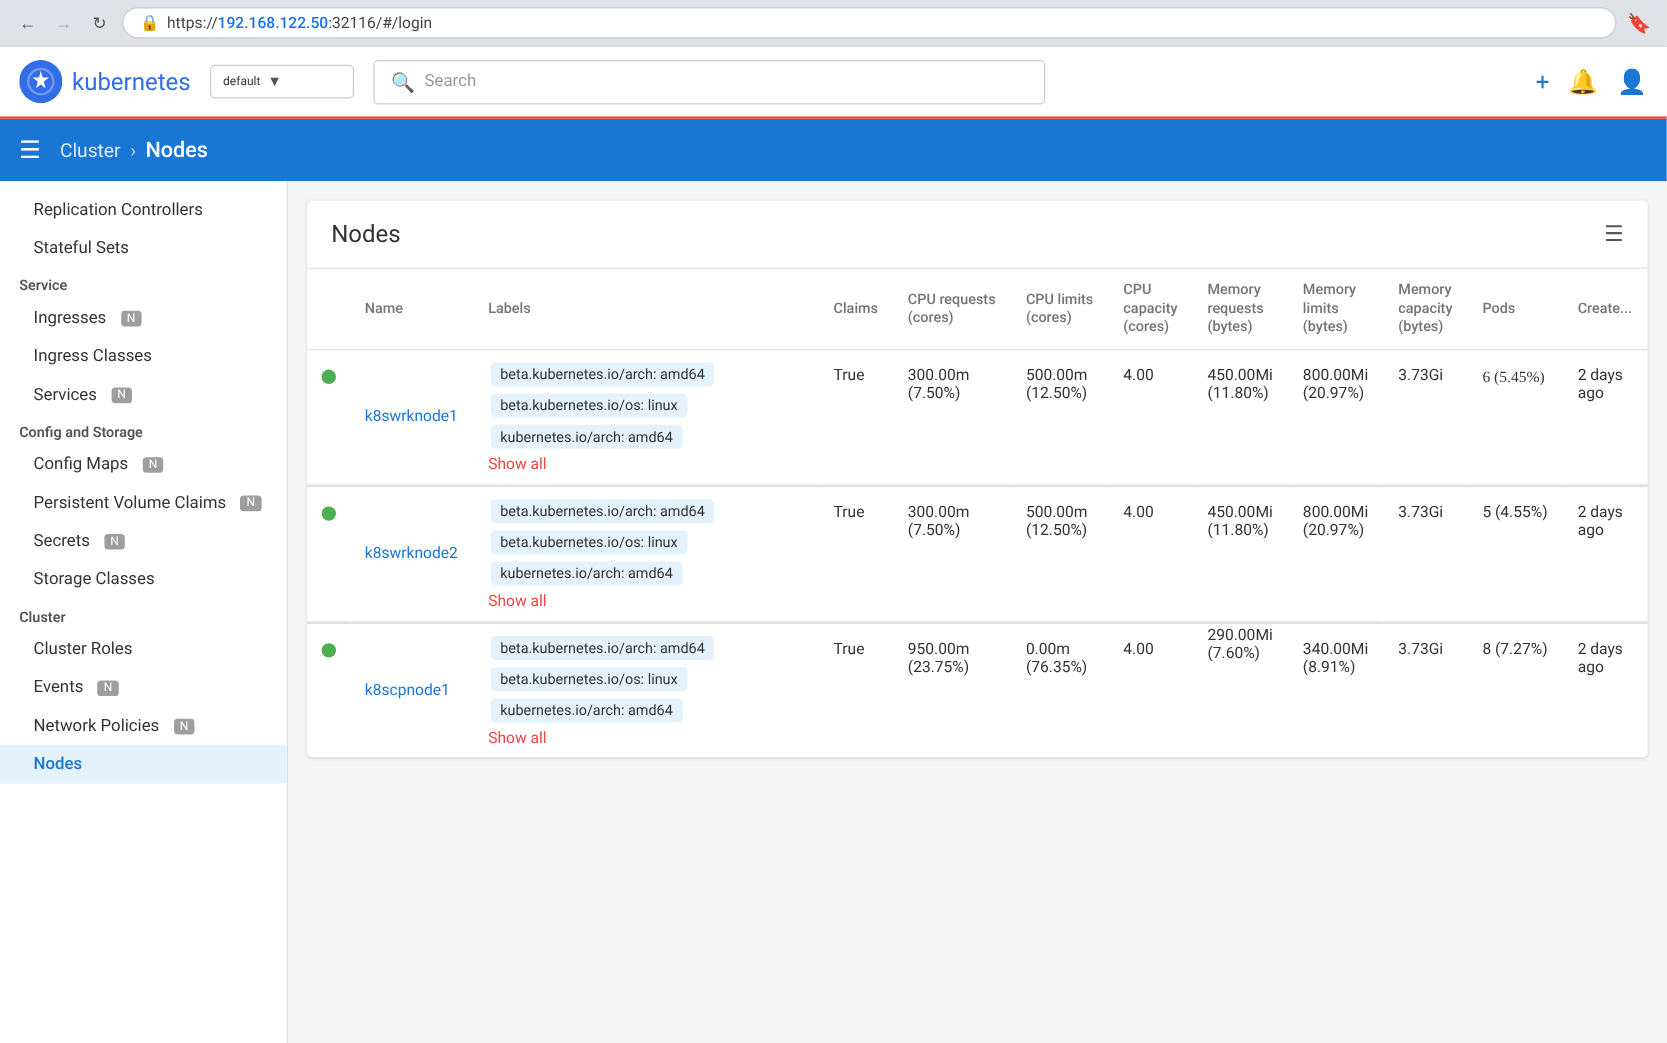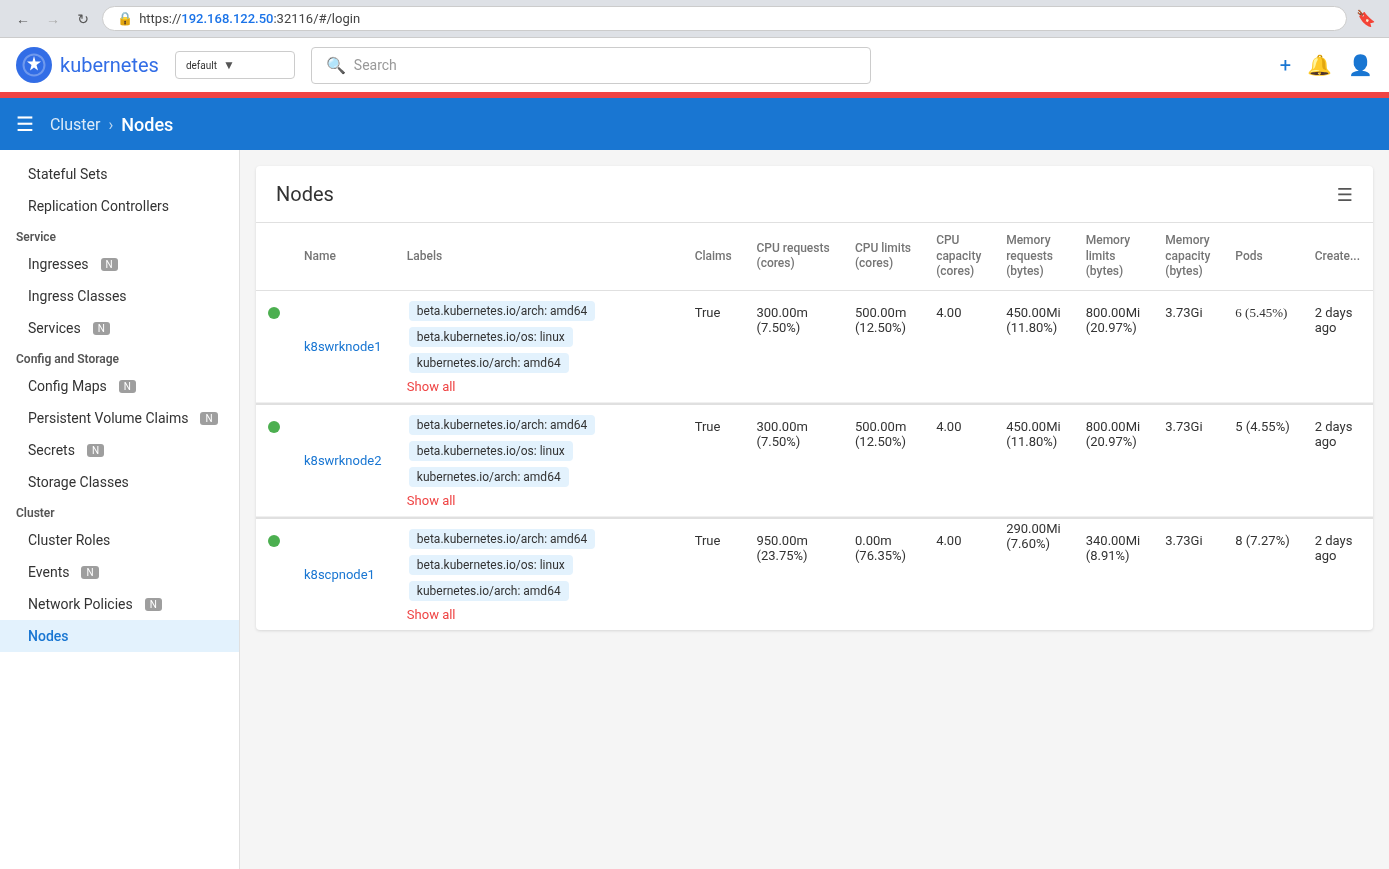--- a/index.html
+++ b/index.html
@@ -31,21 +31,21 @@
     .browser-action-icon { width: 22px; height: 22px; display: flex; align-items: center; justify-content: center; color: #555; font-size: 16px; cursor: pointer; }
 
     
     .app-header {
       background: white;
       padding: 0 16px;
       height: 60px;
       display: flex;
       align-items: center;
       gap: 16px;
-      border-bottom: 6px solid #ef4444;
+      border-bottom: 2px solid #ef4444;
       position: relative;
       z-index: 10;
     }
     .app-logo {
       display: flex; align-items: center; gap: 8px; text-decoration: none;
     }
     .app-logo-icon {
       width: 36px; height: 36px;
     }
     .app-logo-text {
@@ -234,24 +234,24 @@
   <a class="breadcrumb-link">Cluster</a>
   <span class="breadcrumb-separator">›</span>
   <span class="breadcrumb-current">Nodes</span>
 </div>
 
 <div class="main-layout">
 
   <div class="sidebar">
 
     <div class="sidebar-item">
+      <span>Replication Controllers</span>
+    </div>
+    <div class="sidebar-item">
       <span>Stateful Sets</span>
-    </div>
-    <div class="sidebar-item">
-      <span>Replication Controllers</span>
     </div>
 
     <div class="sidebar-section-label">Service</div>
     <div class="sidebar-item">
       <span>Ingresses</span>
       <span class="sidebar-badge">N</span>
     </div>
     <div class="sidebar-item">
       <span>Ingress Classes</span>
     </div>

